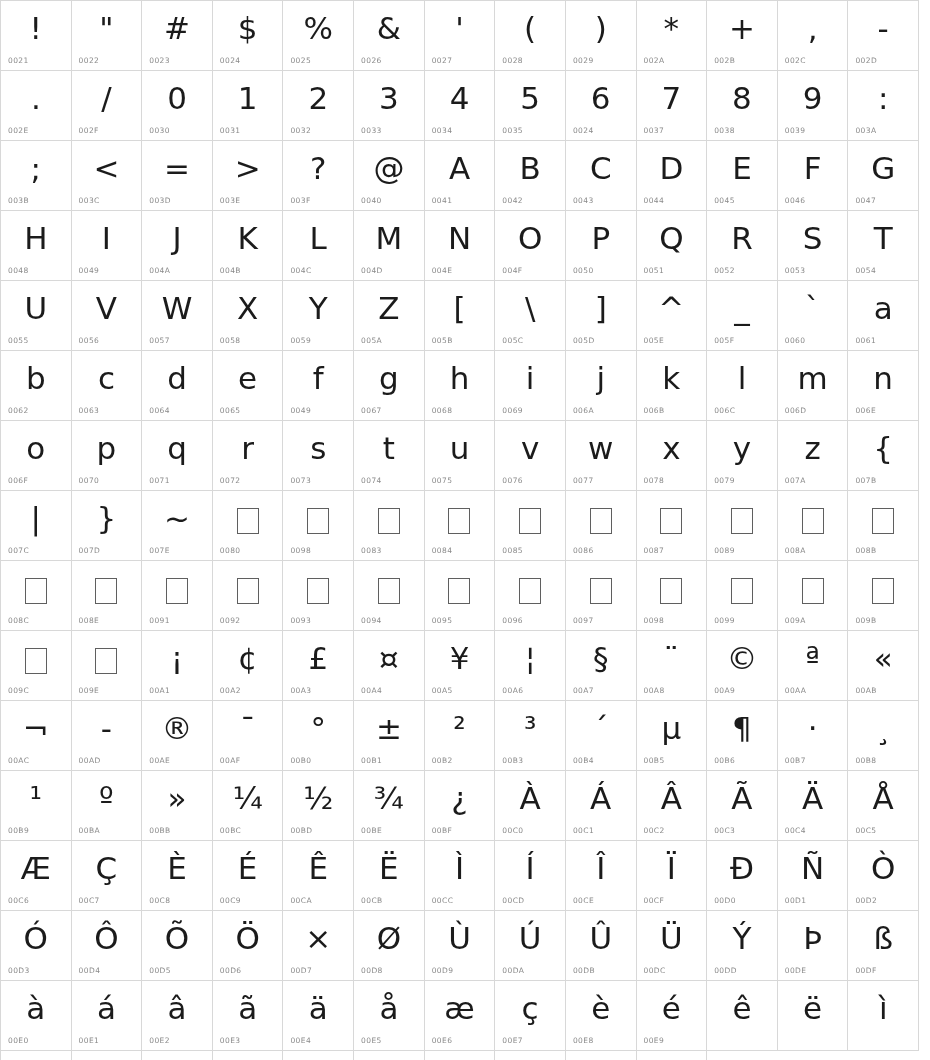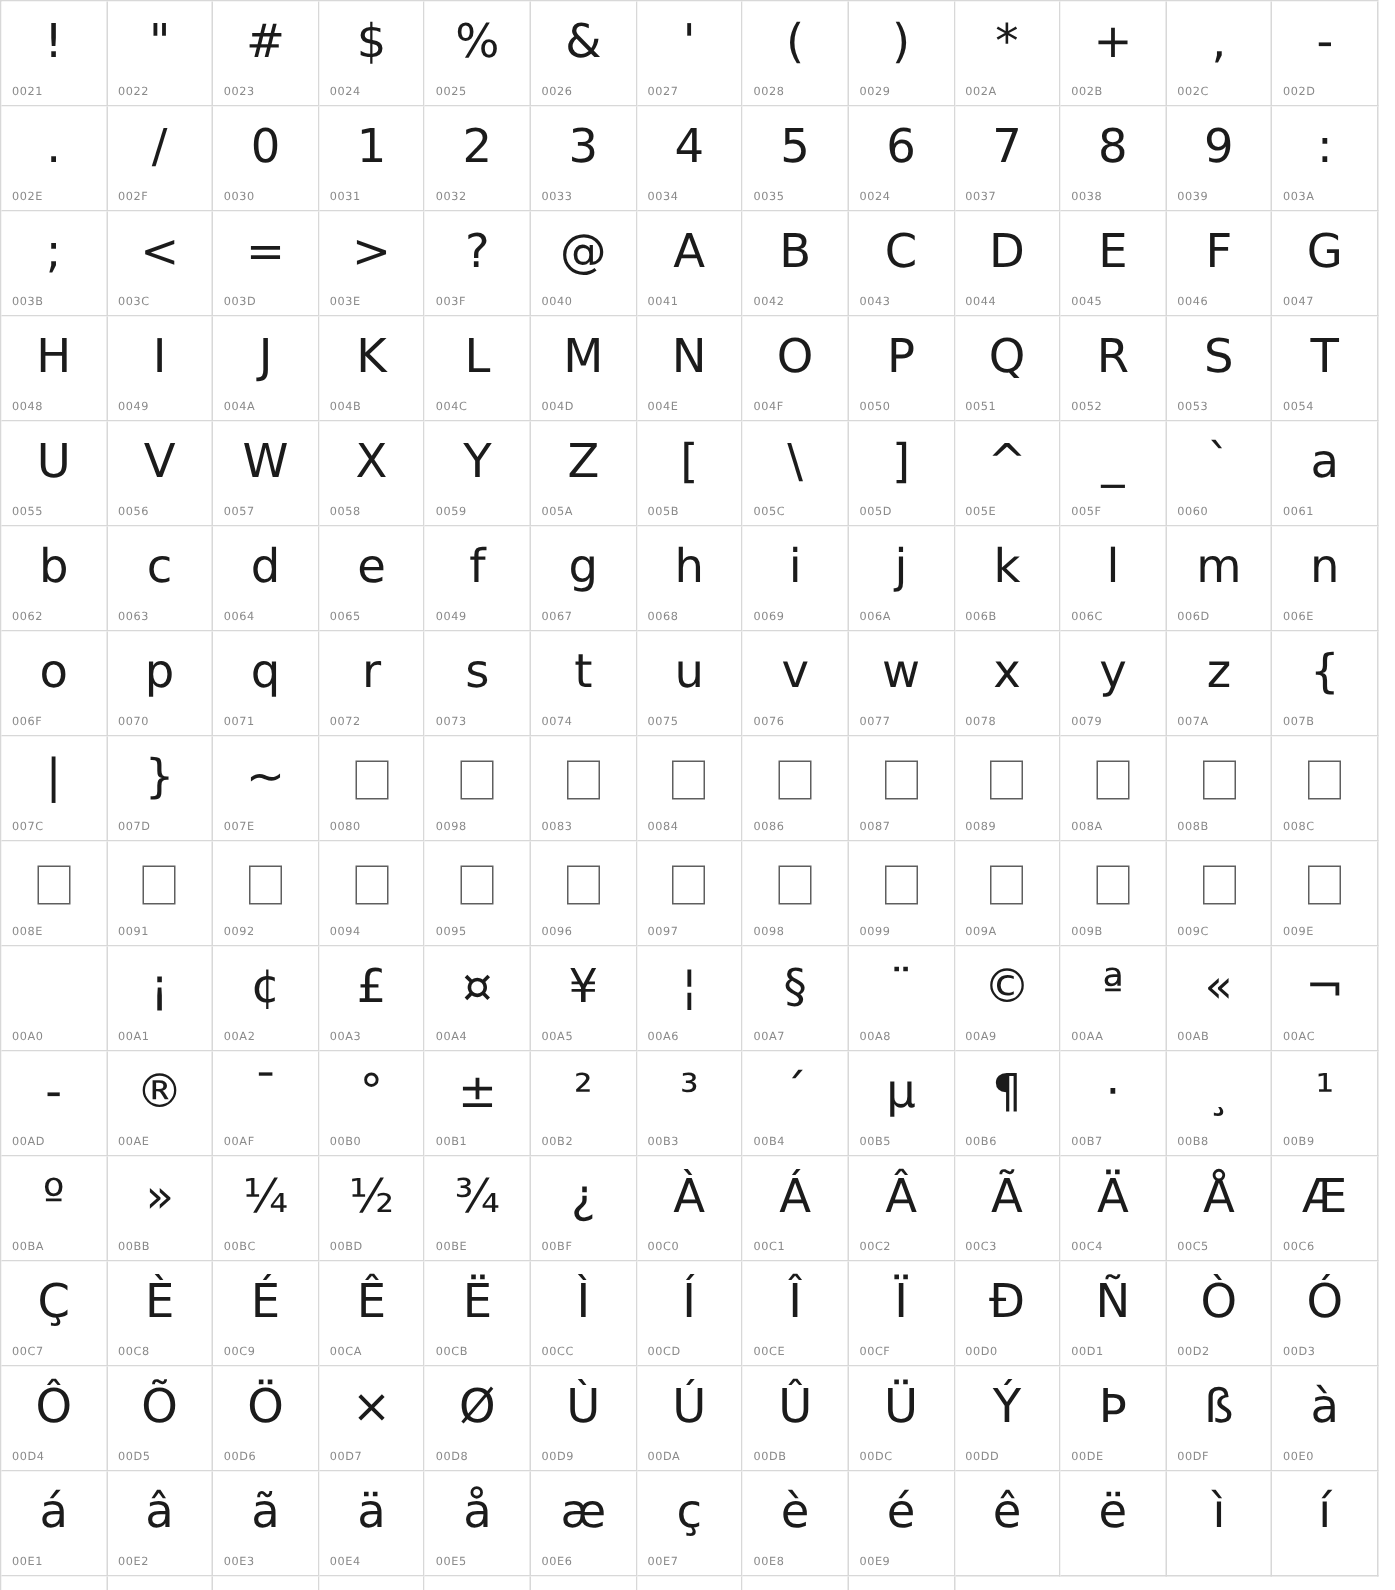--- a/index.html
+++ b/index.html
@@ -453,20 +453,24 @@
     <div class="cell">
       <div class="glyph"><span class="notdef"></span></div>
       <div class="code">0083</div>
     </div>
     <div class="cell">
       <div class="glyph"><span class="notdef"></span></div>
       <div class="code">0084</div>
     </div>
     <div class="cell">
       <div class="glyph"><span class="notdef"></span></div>
+      <div class="code">0085</div>
+    </div>
+    <div class="cell">
+      <div class="glyph"><span class="notdef"></span></div>
       <div class="code">0086</div>
     </div>
     <div class="cell">
       <div class="glyph"><span class="notdef"></span></div>
       <div class="code">0087</div>
     </div>
     <div class="cell">
       <div class="glyph"><span class="notdef"></span></div>
       <div class="code">0089</div>
     </div>
@@ -489,20 +493,24 @@
     <div class="cell">
       <div class="glyph"><span class="notdef"></span></div>
       <div class="code">0091</div>
     </div>
     <div class="cell">
       <div class="glyph"><span class="notdef"></span></div>
       <div class="code">0092</div>
     </div>
     <div class="cell">
       <div class="glyph"><span class="notdef"></span></div>
+      <div class="code">0093</div>
+    </div>
+    <div class="cell">
+      <div class="glyph"><span class="notdef"></span></div>
       <div class="code">0094</div>
     </div>
     <div class="cell">
       <div class="glyph"><span class="notdef"></span></div>
       <div class="code">0095</div>
     </div>
     <div class="cell">
       <div class="glyph"><span class="notdef"></span></div>
       <div class="code">0096</div>
     </div>
@@ -526,24 +534,20 @@
       <div class="glyph"><span class="notdef"></span></div>
       <div class="code">009B</div>
     </div>
     <div class="cell">
       <div class="glyph"><span class="notdef"></span></div>
       <div class="code">009C</div>
     </div>
     <div class="cell">
       <div class="glyph"><span class="notdef"></span></div>
       <div class="code">009E</div>
-    </div>
-    <div class="cell">
-      <div class="glyph"></div>
-      <div class="code">00A0</div>
     </div>
     <div class="cell">
       <div class="glyph">¡</div>
       <div class="code">00A1</div>
     </div>
     <div class="cell">
       <div class="glyph">¢</div>
       <div class="code">00A2</div>
     </div>
     <div class="cell">

